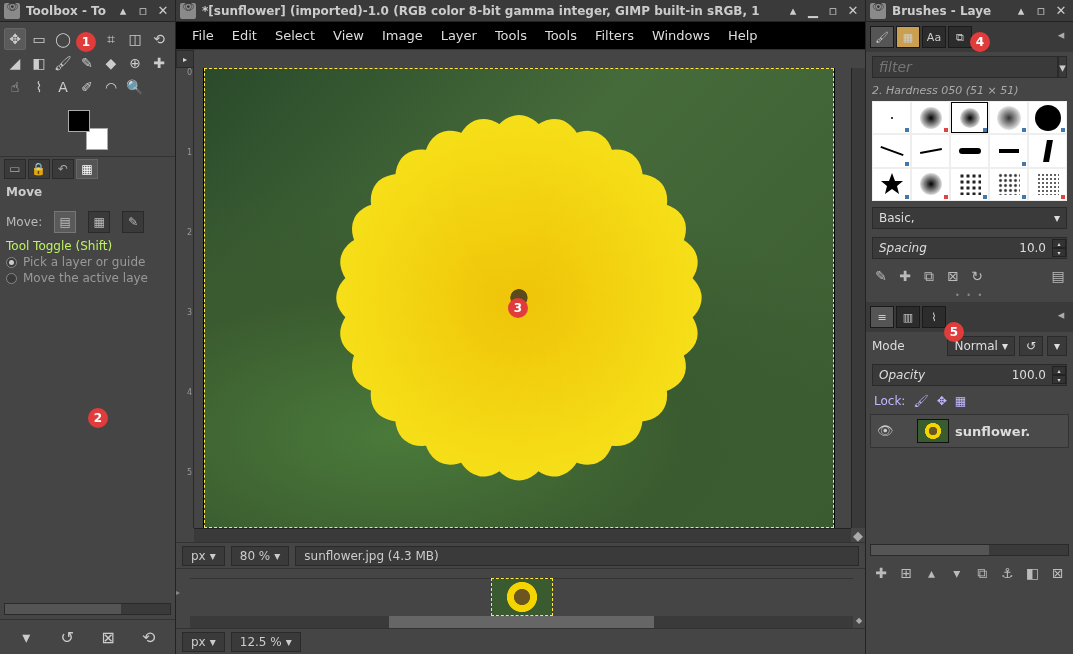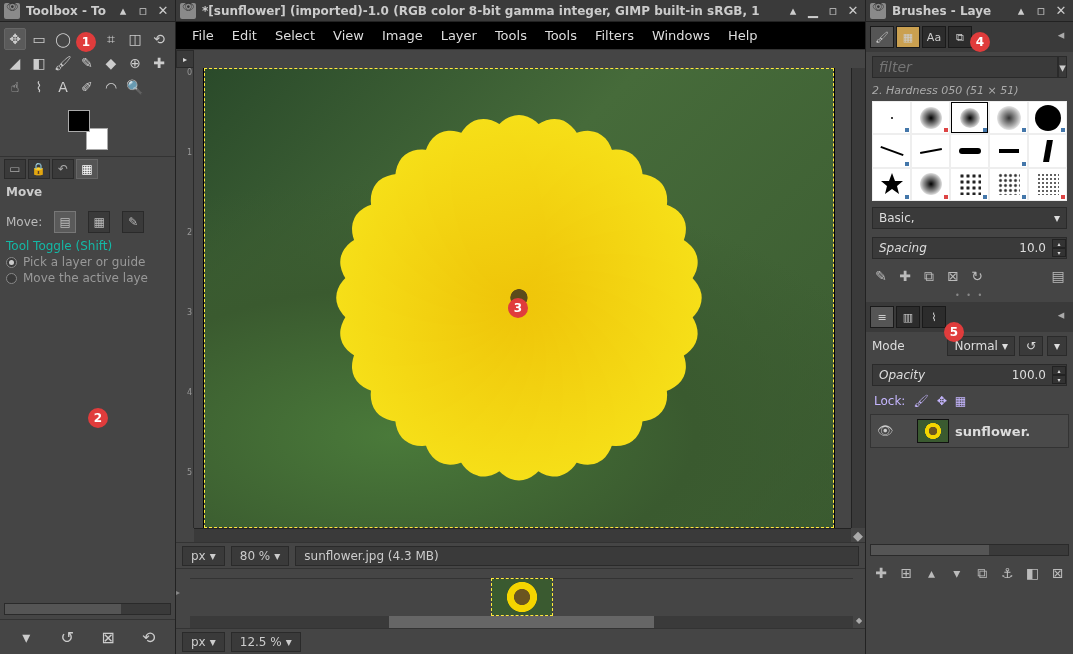--- a/index.html
+++ b/index.html
@@ -145,21 +145,21 @@
   </div>
 
   <div class="section-header">Move</div>
   <div class="move-opts">
     <div class="move-row">
       <span>Move:</span>
       <div class="move-btn active">▤</div>
       <div class="move-btn">▦</div>
       <div class="move-btn">✎</div>
     </div>
-    <div style="margin-top:6px;color:#14b8a6">Tool Toggle  (Shift)</div>
+    <div style="margin-top:6px;color:#bef264">Tool Toggle  (Shift)</div>
     <div class="radio-row">
       <div class="radio on"></div>
       <span>Pick a layer or guide</span>
     </div>
     <div class="radio-row">
       <div class="radio"></div>
       <span>Move the active laye</span>
     </div>
   </div>
 

